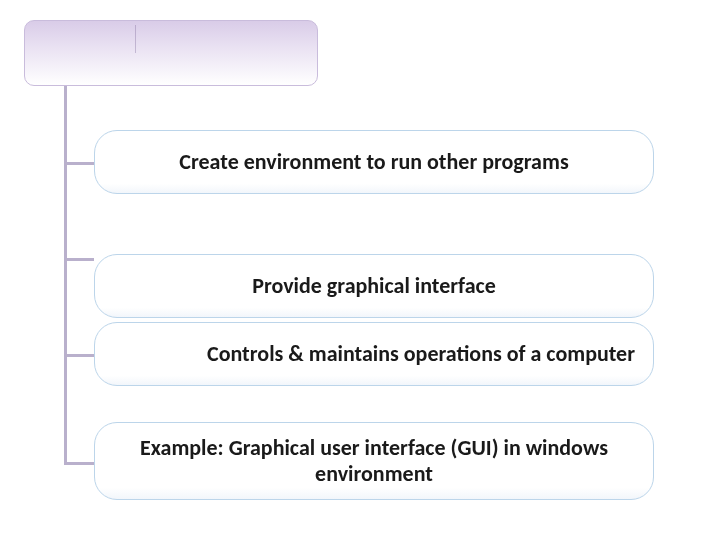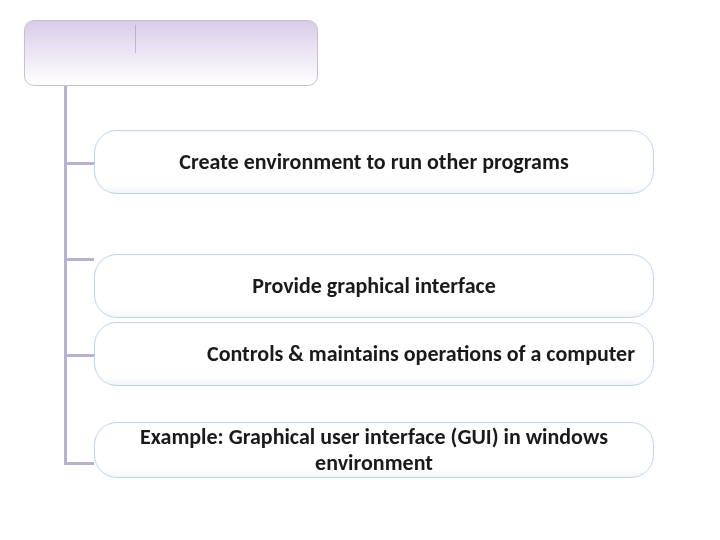--- a/index.html
+++ b/index.html
@@ -63,21 +63,21 @@
     justify-content: center;
     padding: 6px 18px;
     text-align: center;
   }
   .child-text {
     font-size: 22px;
     font-weight: 700;
     color: #1a1a1a;
     line-height: 1.18;
   }
-  .child-box.tall { height: 56px; }
+  .child-box.tall { height: 78px; }
 </style>
 </head>
 <body>
 
 <div class="header-box">
   <span class="divider"></span>
 </div>
 
 <div class="connector-v" style="height: 378px;"></div>
 

